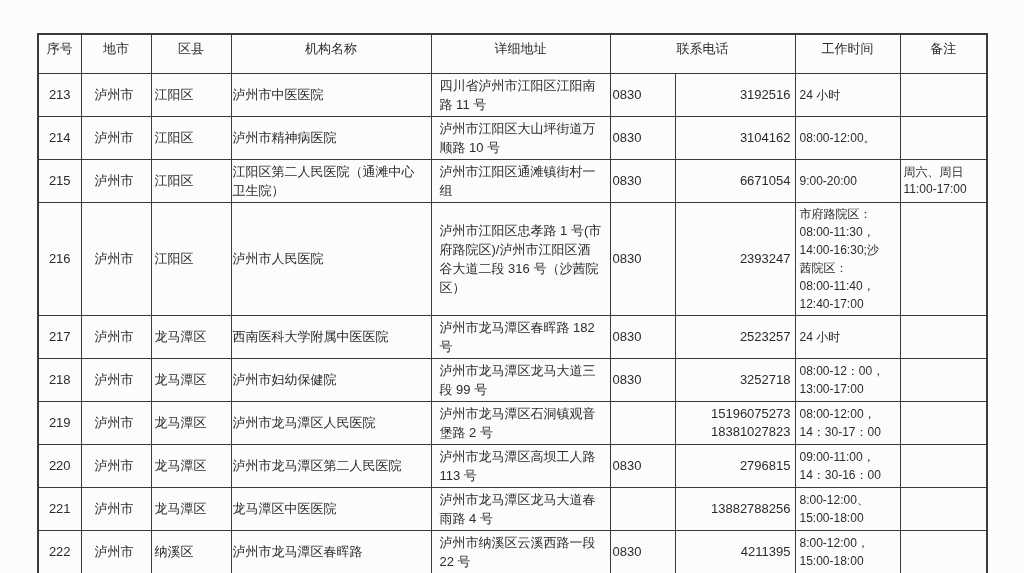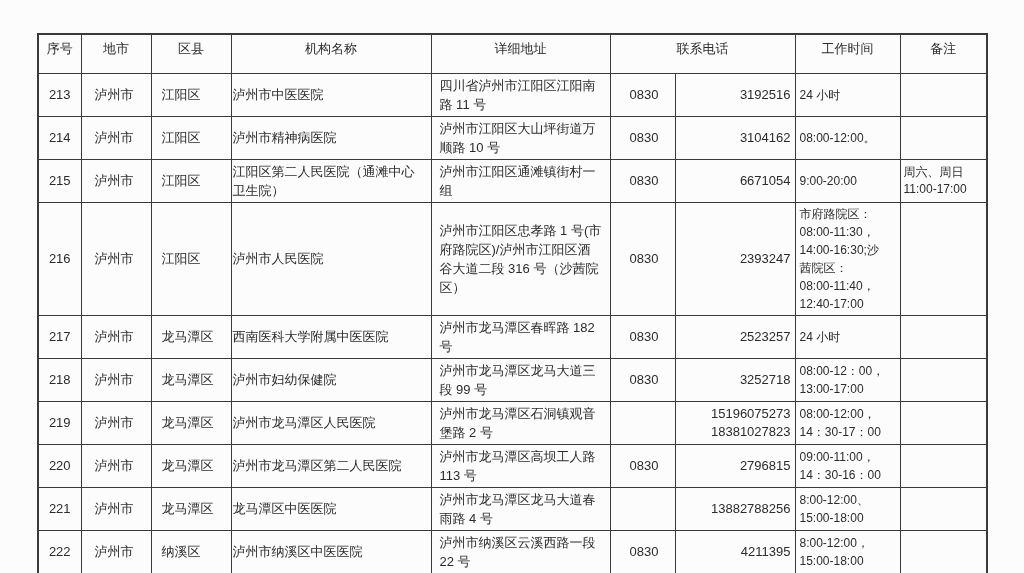--- a/index.html
+++ b/index.html
@@ -41,24 +41,24 @@
     vertical-align: top;
     padding: 5px 2px 2px 2px;
     font-size: 13px;
   }
   td {
     vertical-align: middle;
     line-height: 19px;
   }
   .c-no       { text-align: center; padding: 2px 2px; }
   .c-city     { text-align: left; padding: 2px 4px 2px 13px; }
-  .c-district { text-align: left; padding: 2px 4px 2px 10px; }
+  .c-district { text-align: left; padding: 2px 4px 2px 3px; }
   .c-org      { text-align: left; padding: 2px 6px 2px 1px; }
   .c-address  { text-align: left; padding: 2px 8px; }
-  .c-area     { text-align: right; padding: 2px 16px; }
+  .c-area     { text-align: left; padding: 2px 2px; }
   .c-phone    { text-align: right; padding: 2px 4px 2px 14px; white-space: pre-line; line-height: 18px; }
   .c-hours    { text-align: left; padding: 2px 4px; white-space: pre-line; font-size: 12px; line-height: 18px; }
   .c-remark   { text-align: left; padding: 2px 3px; white-space: pre-line; font-size: 12px; line-height: 17px; }
 </style>
 </head>
 <body>
 
 <div class="page">
   <table class="hospital-table">
     <colgroup>
@@ -192,21 +192,21 @@
     <td class="c-area"></td>
     <td class="c-phone">13882788256</td>
     <td class="c-hours">8:00-12:00、
 15:00-18:00</td>
     <td class="c-remark"></td>
   </tr>
         <tr style="height: 37px; margin-top: 28px;">
     <td class="c-no">222</td>
     <td class="c-city">泸州市</td>
     <td class="c-district">纳溪区</td>
-    <td class="c-org">泸州市纳溪区中医医院</td>
+    <td class="c-org">泸州市龙马潭区春晖路</td>
     <td class="c-address">泸州市纳溪区云溪西路一段 22 号</td>
     <td class="c-area">0830</td>
     <td class="c-phone">4211395</td>
     <td class="c-hours">8:00-12:00，
 15:00-18:00</td>
     <td class="c-remark"></td>
   </tr>
       </tbody>
   </table>
 </div>

